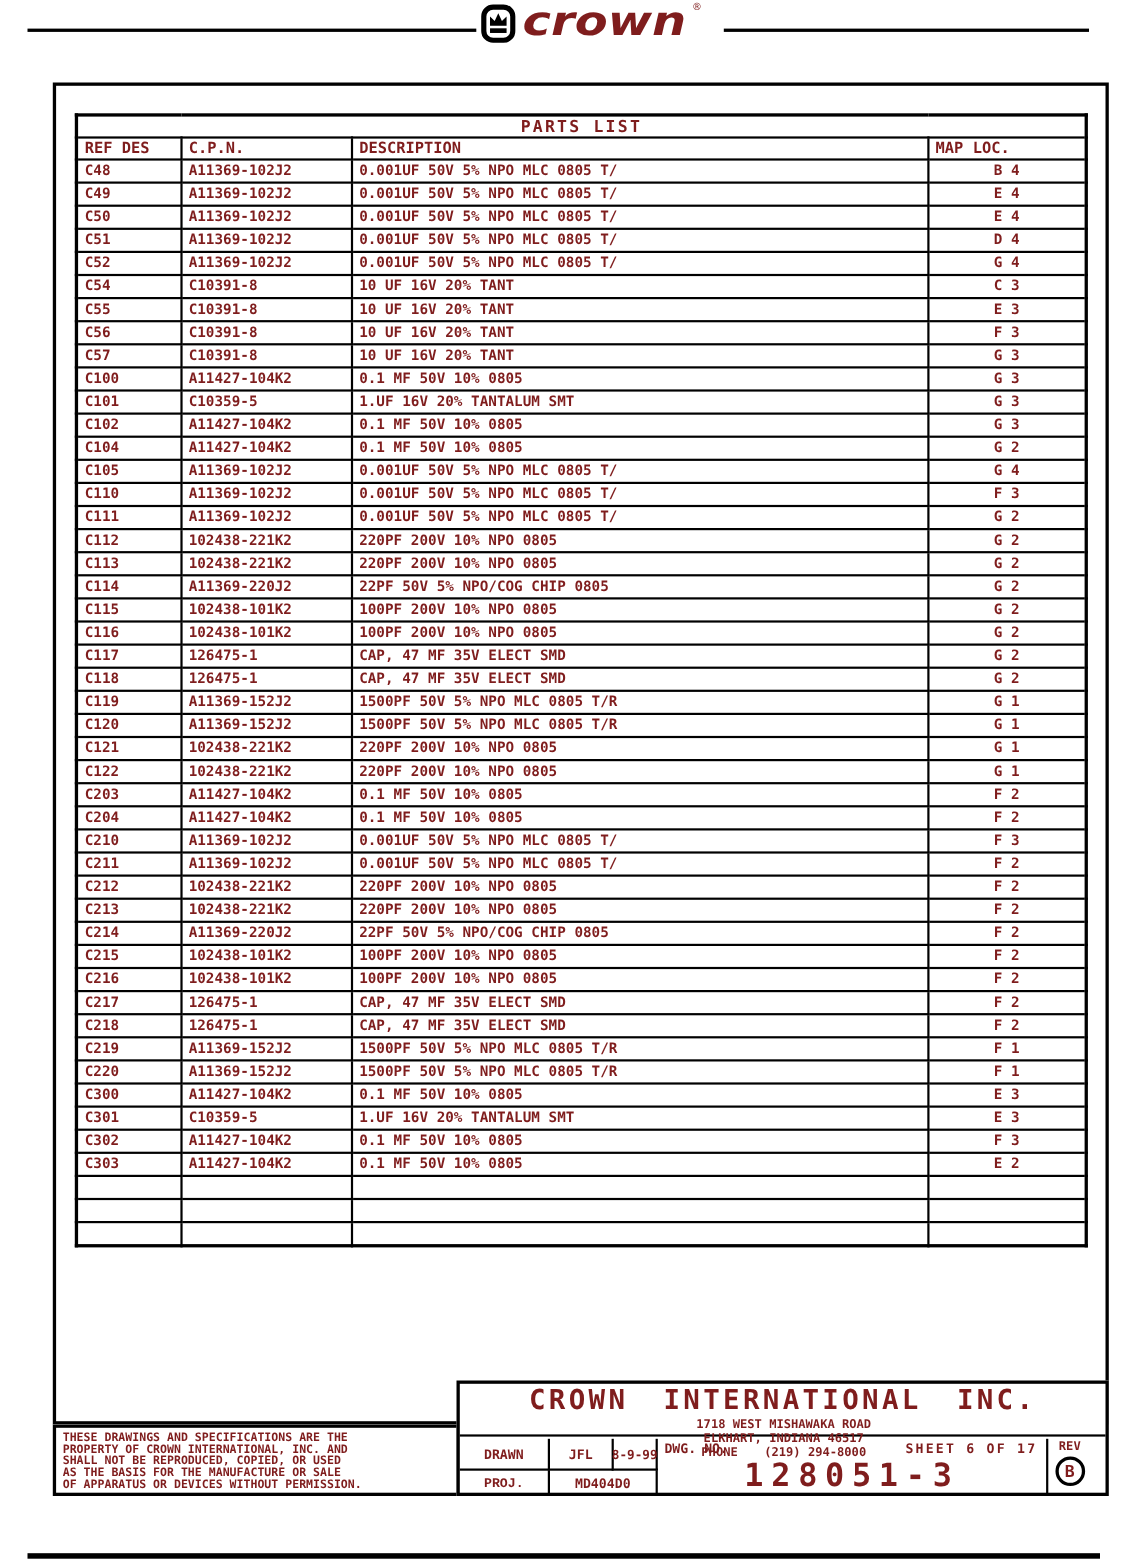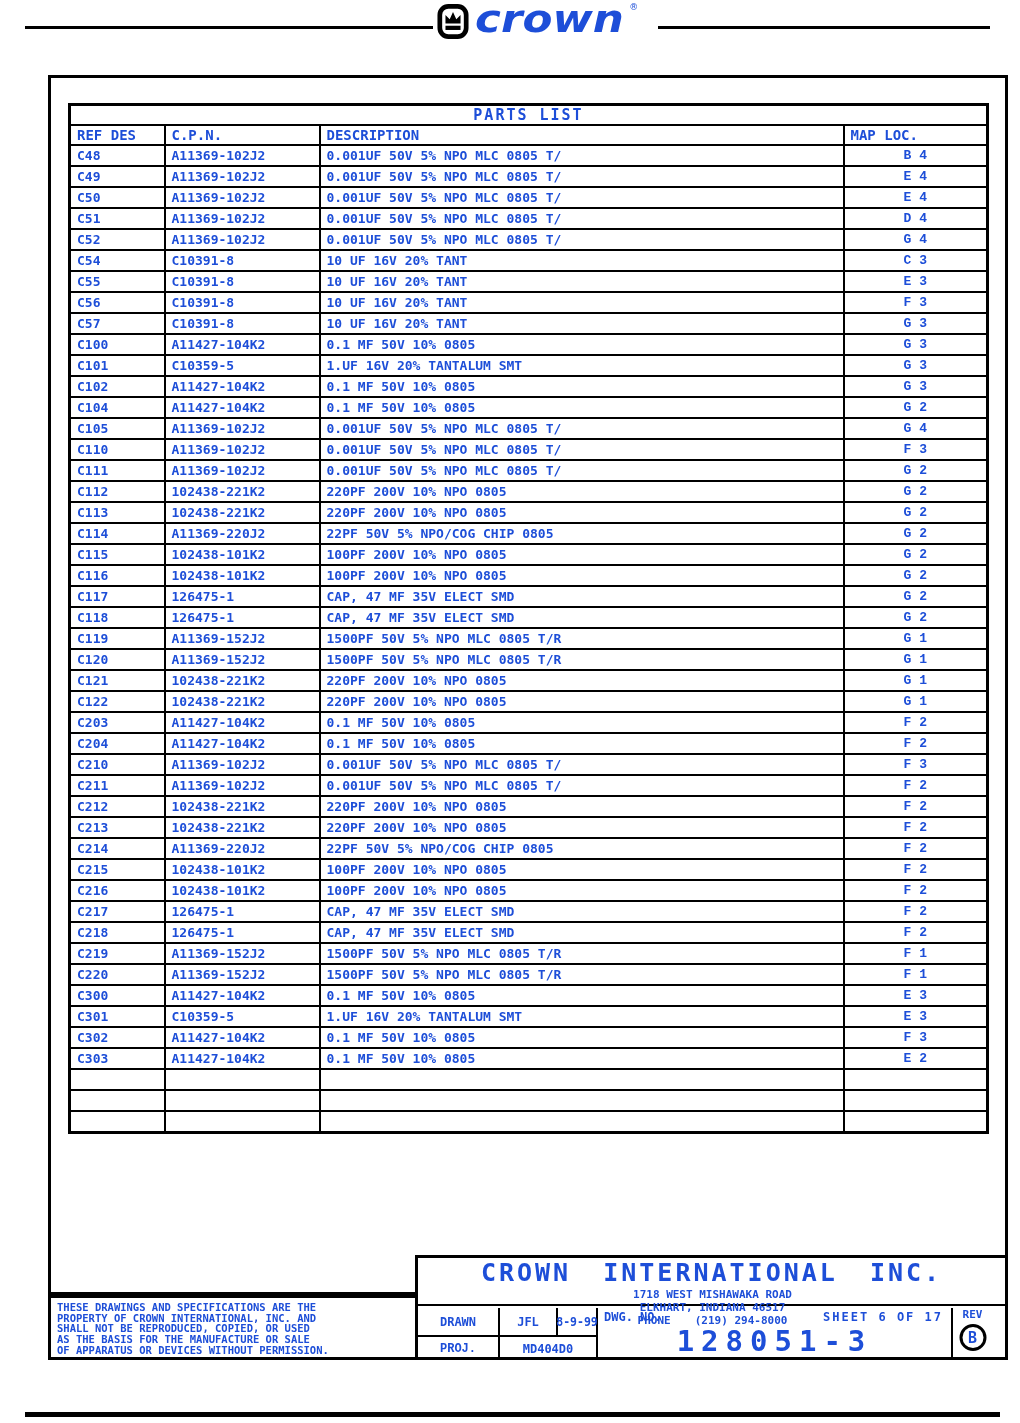--- a/index.html
+++ b/index.html
@@ -1,19 +1,19 @@
 <!DOCTYPE html>
 <html><head>
 <meta charset="utf-8">
 <style>
   * { margin:0; padding:0; box-sizing:border-box; }
   html,body { background:#e8e8e8; }
   .page {
     position:relative; width:1020px; height:1423px; background:#ffffff;
-    font-family:"DejaVu Sans Mono", monospace; color:#1d4ed8; overflow:hidden;
+    font-family:"DejaVu Sans Mono", monospace; color:#7f1d1d; overflow:hidden;
   }
   
   .rule { position:absolute; height:3px; background:#000; }
   .rule.left  { left:25px;  top:26px; width:408px; }
   .rule.right { left:658px; top:26px; width:332px; }
   .logo { position:absolute; left:437px; top:1px; height:42px; display:flex; align-items:flex-start; }
   .logo-badge { width:32px; height:37px; margin-top:2px; }
   .wordmark {
     font-family:"DejaVu Sans", sans-serif; font-weight:bold; font-style:italic;
     font-size:37px; line-height:37px; letter-spacing:0px;
@@ -27,21 +27,21 @@
     position:absolute; left:68px; top:103px; width:918px;
     border-collapse:collapse; table-layout:fixed; border:3px solid #000;
   }
   table.parts th, table.parts td {
     border:2px solid #000; font-weight:700; vertical-align:middle;
     white-space:nowrap; overflow:hidden;
   }
   th.tbl-title { font-size:15px; height:20px; text-align:center; letter-spacing:2px; }
   tr.cols th { font-size:14px; height:18px; text-align:left; padding:1px 6px; }
   table.parts td { font-size:13px; height:17px; line-height:17px; padding:1px 6px; }
-  table.parts td.loc { text-align:center; padding:1px 13px;font-family:Liberation Mono, monospace; }
+  table.parts td.loc { text-align:center; padding:1px 13px; }
   
   .legal-box {
     position:absolute; left:48px; top:1295px; width:370px; height:65px;
     border:3px solid #000; background:#fff; padding:4px 6px;
   }
   .legal-box div { font-size:10.5px; line-height:10.7px; font-weight:700; letter-spacing:0px; }
   
   .title-block {
     position:absolute; left:415px; top:1255px; width:593px; height:105px;
     border:3px solid #000; background:#fff;

